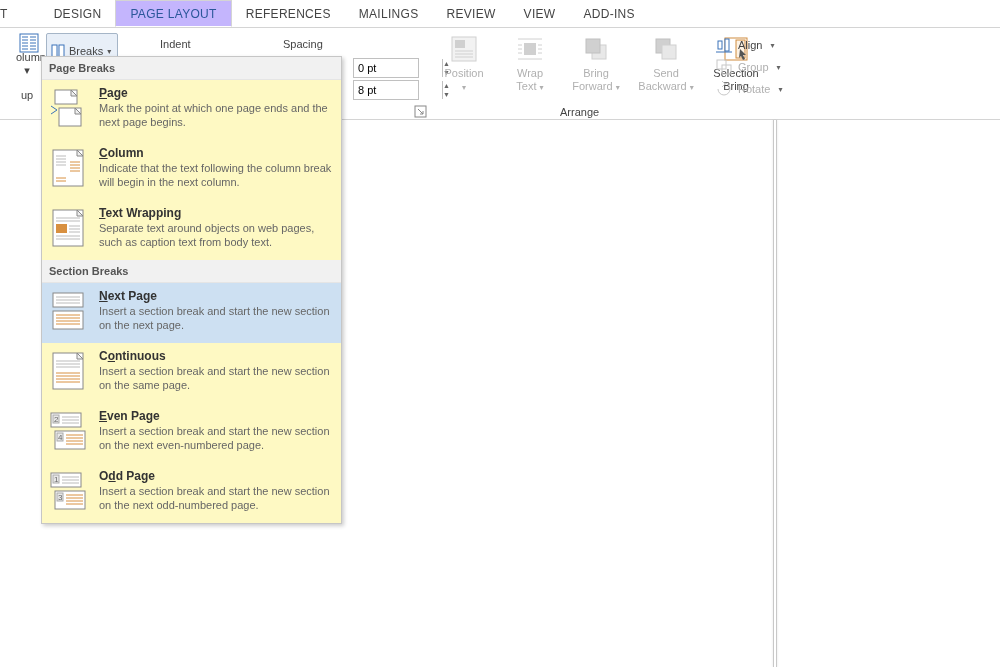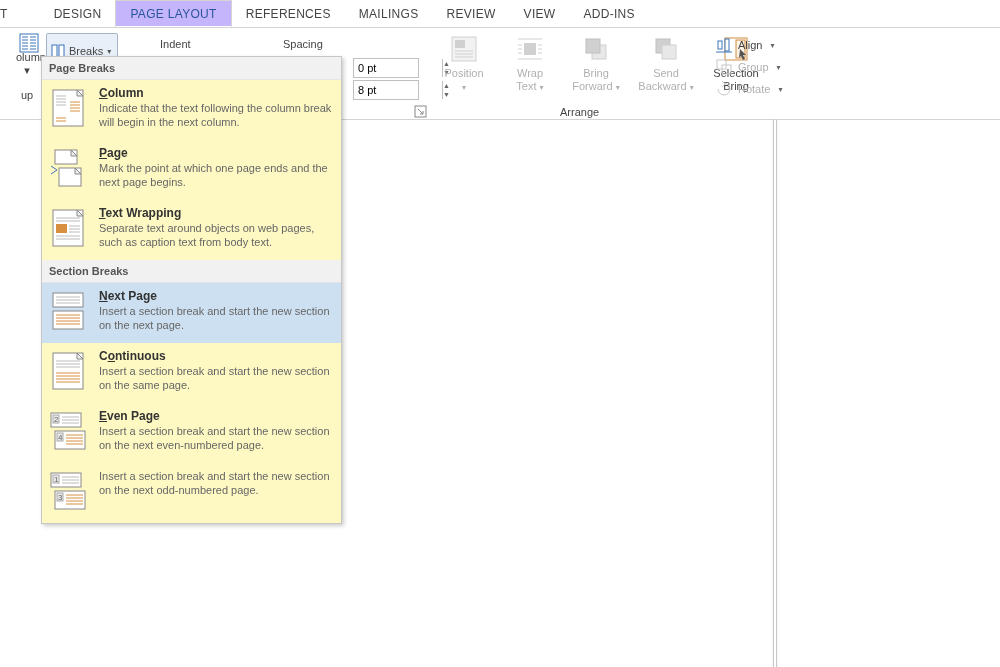--- a/index.html
+++ b/index.html
@@ -234,53 +234,53 @@
   </div>
 
 </div>
 
 <div class="menu">
   <div class="menu-header">Page Breaks</div>
 
   <div class="menu-item">
     <div class="mi-icon">
       <svg width="40" height="40">
+          <rect x="6" y="2" width="22" height="14" fill="#fff" stroke="#888"></rect>
+          <path d="M22 2 L28 8 L22 8 Z" fill="#eee" stroke="#888"></path>
+          <path d="M2 18 L8 22 L2 26" fill="none" stroke="#3b73b9"></path>
+          <rect x="10" y="20" width="22" height="18" fill="#fff" stroke="#888"></rect>
+          <path d="M26 20 L32 26 L26 26 Z" fill="#eee" stroke="#888"></path>
+        </svg>
+    </div>
+    <div class="mi-text">
+      <div class="mi-title"><b><span class="ul">P</span><span>age</span></b></div>
+      <div class="mi-desc">Mark the point at which one page ends and the next page begins.</div>
+    </div>
+  </div>
+
+  <div class="menu-item">
+    <div class="mi-icon">
+      <svg width="40" height="40">
           <rect x="4" y="2" width="30" height="36" fill="#fff" stroke="#888"></rect>
           <path d="M28 2 L34 8 L28 8 Z" fill="#eee" stroke="#888"></path>
       <line x1="7" y1="8" x2="17" y2="8" stroke="#bbb"></line>
           <line x1="7" y1="11" x2="17" y2="11" stroke="#bbb"></line>
           <line x1="7" y1="14" x2="17" y2="14" stroke="#bbb"></line>
           <line x1="7" y1="17" x2="17" y2="17" stroke="#bbb"></line>
       <line x1="21" y1="14" x2="31" y2="14" stroke="#d89040"></line>
           <line x1="21" y1="17" x2="31" y2="17" stroke="#d89040"></line>
           <line x1="21" y1="20" x2="31" y2="20" stroke="#d89040"></line>
           <line x1="21" y1="23" x2="31" y2="23" stroke="#d89040"></line>
       <line x1="7" y1="30" x2="17" y2="30" stroke="#d89040"></line>
           <line x1="7" y1="33" x2="17" y2="33" stroke="#d89040"></line>
         </svg>
     </div>
     <div class="mi-text">
       <div class="mi-title"><b><span class="ul">C</span><span>olumn</span></b></div>
       <div class="mi-desc">Indicate that the text following the column break will begin in the next column.</div>
-    </div>
-  </div>
-
-  <div class="menu-item">
-    <div class="mi-icon">
-      <svg width="40" height="40">
-          <rect x="6" y="2" width="22" height="14" fill="#fff" stroke="#888"></rect>
-          <path d="M22 2 L28 8 L22 8 Z" fill="#eee" stroke="#888"></path>
-          <path d="M2 18 L8 22 L2 26" fill="none" stroke="#3b73b9"></path>
-          <rect x="10" y="20" width="22" height="18" fill="#fff" stroke="#888"></rect>
-          <path d="M26 20 L32 26 L26 26 Z" fill="#eee" stroke="#888"></path>
-        </svg>
-    </div>
-    <div class="mi-text">
-      <div class="mi-title"><b><span class="ul">P</span><span>age</span></b></div>
-      <div class="mi-desc">Mark the point at which one page ends and the next page begins.</div>
     </div>
   </div>
 
   <div class="menu-item">
     <div class="mi-icon">
       <svg width="40" height="40">
           <rect x="4" y="2" width="30" height="36" fill="#fff" stroke="#888"></rect>
           <path d="M28 2 L34 8 L28 8 Z" fill="#eee" stroke="#888"></path>
       <line x1="7" y1="10" x2="31" y2="10" stroke="#bbb"></line>
           <line x1="7" y1="13" x2="31" y2="13" stroke="#bbb"></line>
@@ -376,19 +376,20 @@
       <rect x="6" y="20" width="30" height="18" fill="#fff" stroke="#888"></rect>
           <rect x="8" y="22" width="6" height="8" fill="#e8e8e8" stroke="#aaa"></rect>
           <text x="9" y="29" font-size="8" fill="#666">3</text>
           <line x1="17" y1="24" x2="34" y2="24" stroke="#d89040"></line>
           <line x1="17" y1="27" x2="34" y2="27" stroke="#d89040"></line>
           <line x1="17" y1="30" x2="34" y2="30" stroke="#d89040"></line>
           <line x1="17" y1="33" x2="34" y2="33" stroke="#d89040"></line>
         </svg>
     </div>
     <div class="mi-text">
+      <div class="mi-title"><b><span>O</span><span class="ul">d</span><span>d Page</span></b></div>
       <div class="mi-desc">Insert a section break and start the new section on the next odd-numbered page.</div>
     </div>
   </div>
 
 </div>
 
 <div class="doc-divider"></div>
 
 </body></html>

